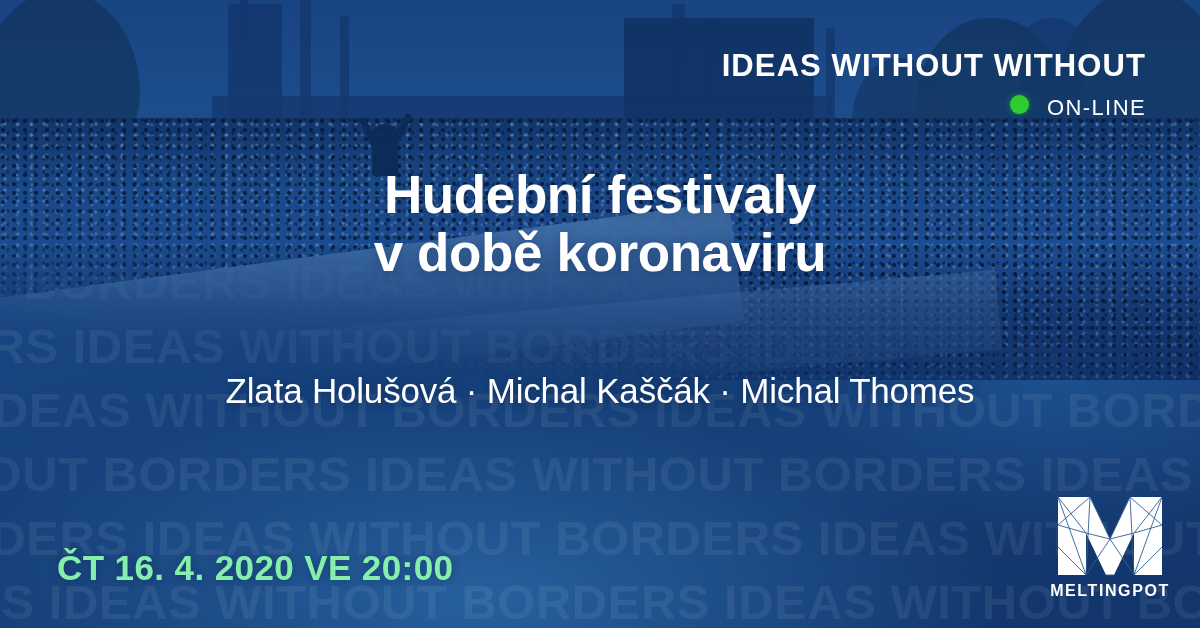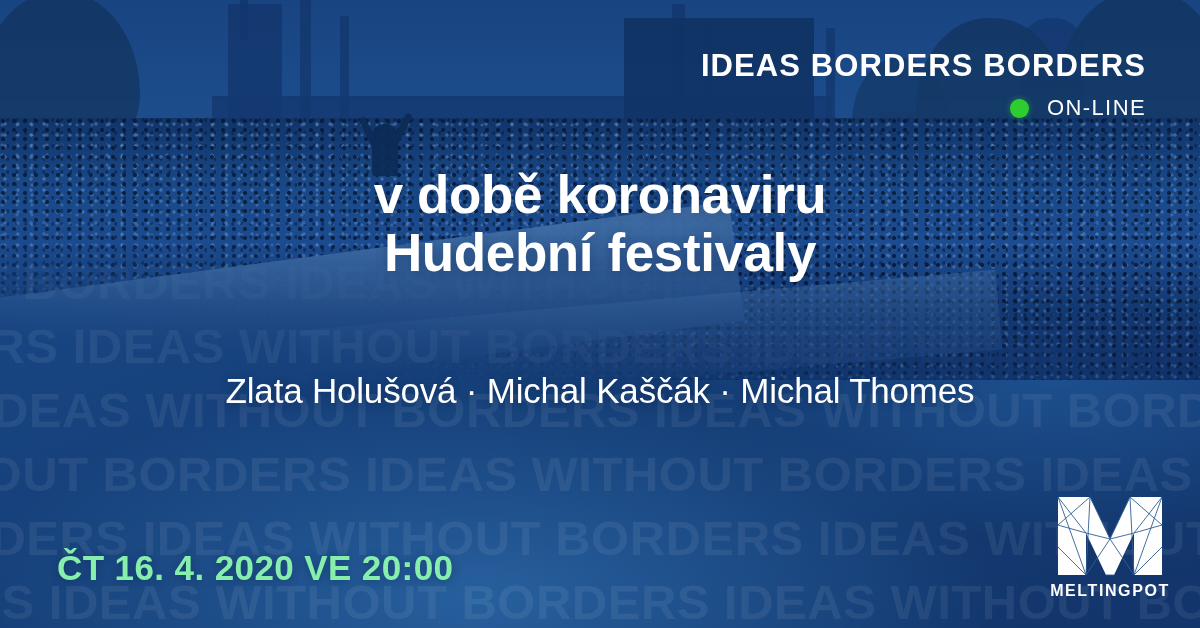--- a/index.html
+++ b/index.html
@@ -106,21 +106,21 @@
   
   .brand{
     position:absolute;right:54px;top:50px;text-align:right;
   }
   .brand-title{
     font-size:31px;font-weight:700;color:#ffffff;letter-spacing:1.1px;
     line-height:1;white-space:nowrap;
   }
   .brand-online{
     margin-top:14px;
-    display:flex;align-items:center;justify-content:flex-end;gap:18px;
+    display:flex;justify-content:flex-end;gap:18px;
   }
   .dot{
     width:19px;height:19px;border-radius:50%;background:#2ecc2e;
     box-shadow:0 0 6px rgba(46,204,46,.5);
   }
   .online-label{
     font-size:22px;font-weight:400;color:#ffffff;letter-spacing:1.4px;
   }
 
   
@@ -203,30 +203,30 @@
 
     <div class="singer"></div>
     <div class="singer-arm" style="left:398px;top:112px;transform:rotate(28deg);"></div>
     <div class="singer-arm" style="left:366px;top:116px;transform:rotate(-26deg);"></div>
 
     <div class="photo-tint"></div>
   </div>
 
 
   <div class="brand">
-    <div class="brand-title">IDEAS BORDERS BORDERS</div>
+    <div class="brand-title">IDEAS WITHOUT WITHOUT</div>
     <div class="brand-online">
       <span class="dot"></span>
       <span class="online-label">ON-LINE</span>
     </div>
   </div>
 
   <div class="headline">
+    <div>Hudební festivaly</div>
     <div>v době koronaviru</div>
-    <div>Hudební festivaly</div>
   </div>
 
   <div class="speakers">
     <div>Zlata Holušová · Michal Kaščák · Michal Thomes</div>
   </div>
 
   <div class="datetime">ČT 16. 4. 2020 VE 20:00</div>
 
   <div class="logo">
     <svg width="108" height="82" viewBox="0 0 108 82">

